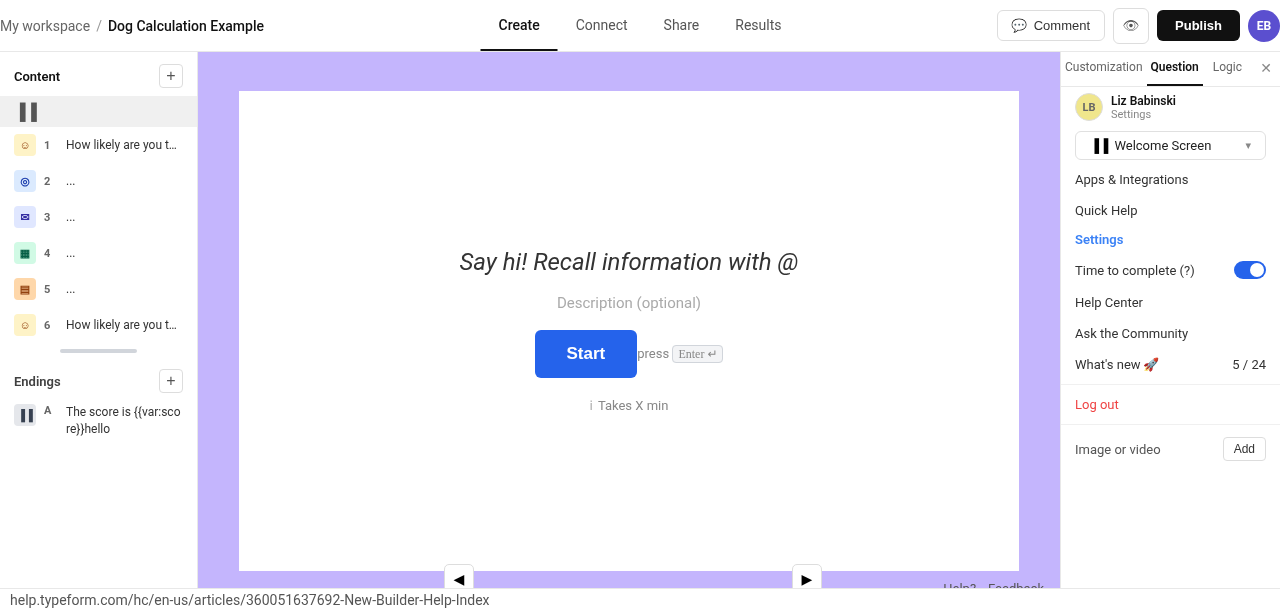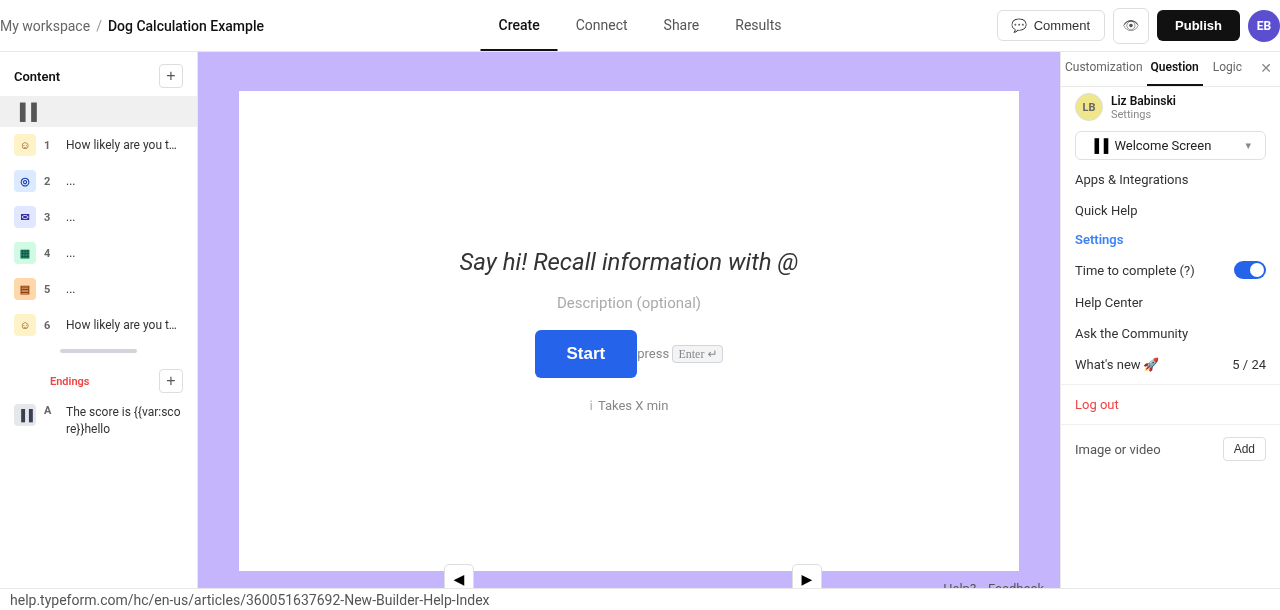--- a/index.html
+++ b/index.html
@@ -37,21 +37,21 @@
     .item-badge { width: 22px; height: 22px; border-radius: 4px; display: flex; align-items: center; justify-content: center; font-size: 11px; font-weight: 700; flex-shrink: 0; }
     .badge-yellow { background: #fef3c7; color: #92400e; }
     .badge-blue { background: #dbeafe; color: #1e40af; }
     .badge-blue2 { background: #e0e7ff; color: #3730a3; }
     .badge-green { background: #d1fae5; color: #065f46; }
     .badge-orange { background: #fed7aa; color: #92400e; }
     .item-num { font-size: 11px; font-weight: 700; color: #666; min-width: 14px; }
     .item-text { font-size: 12px; color: #333; white-space: nowrap; overflow: hidden; text-overflow: ellipsis; max-width: 130px; }
     .endings-section { padding-top: 4px; }
     .endings-header { display: flex; align-items: center; justify-content: space-between; padding: 8px 14px 4px; }
-    .endings-title { font-size: 11px; font-weight: 600; color: #ef4444; margin-left: 36px; }
+    .endings-title { font-size: 13px; font-weight: 600; color: #404040; }
     .ending-item { display: flex; align-items: flex-start; gap: 8px; padding: 7px 14px; cursor: pointer; }
     .badge-grey { background: #e5e7eb; color: #374151; }
     .ending-text { font-size: 12px; color: #333; line-height: 1.4; }
 
     
     .canvas-area { flex: 1; background: #c4b5fd; display: flex; align-items: center; justify-content: center; position: relative; }
     .canvas-inner { width: 780px; height: 480px; background: #fff; display: flex; flex-direction: column; align-items: center; justify-content: center; gap: 18px; padding: 40px; }
     .canvas-title { font-size: 24px; color: #333; font-style: italic; font-weight: 400; text-align: center; }
     .canvas-desc { font-size: 15px; color: #aaa; text-align: center; }
     .start-row { display: flex; align-items: center; gap: 0; }

